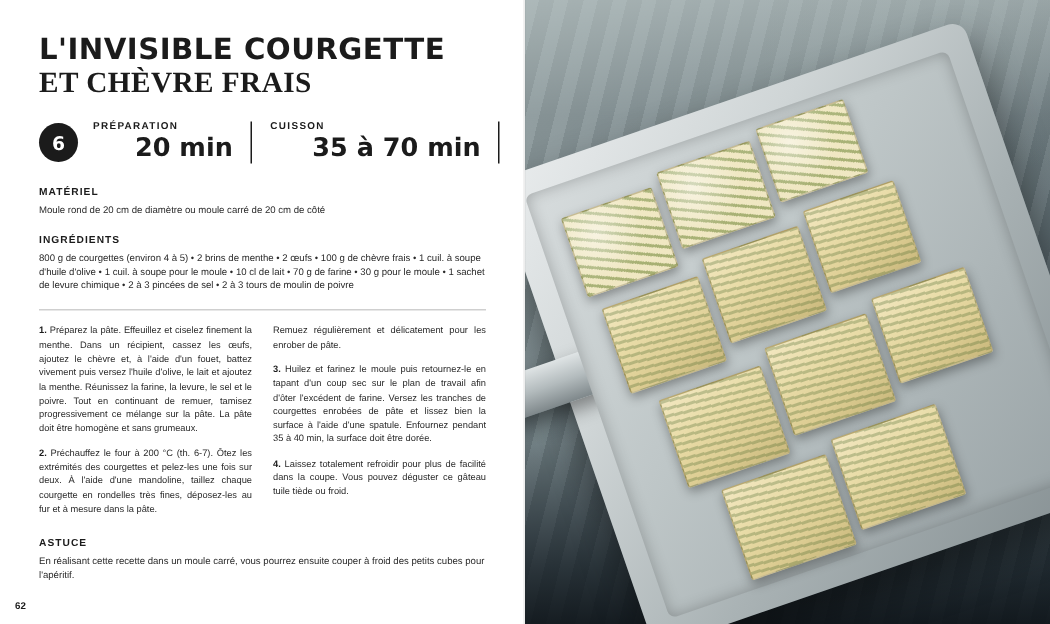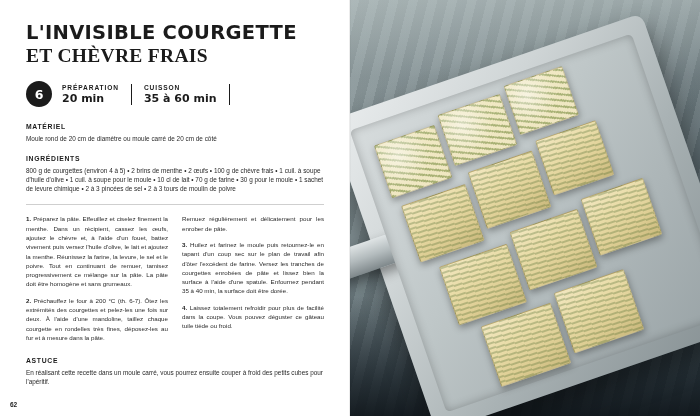--- a/index.html
+++ b/index.html
@@ -73,23 +73,24 @@
     font-size: 6.6px;
     letter-spacing: 0.9px;
     font-weight: bold;
     text-transform: uppercase;
     color: #1b1b1b;
     margin-bottom: 1px;
   }
   .tvalue {
     font-family: "DejaVu Sans", sans-serif;
     font-weight: bold;
-    font-size: 11px;
+    font-size: 17px;
     color: #1b1b1b;
     white-space: nowrap;
+    margin-left: 28px;
   }
 
   .sec-head {
     font-size: 6.8px;
     font-weight: bold;
     letter-spacing: 0.7px;
     text-transform: uppercase;
     color: #1b1b1b;
     margin: 0 0 4px 0;
   }
@@ -256,21 +257,21 @@
     </h1>
 
     <div class="timing">
       <div class="serves">6</div>
       <div class="tblock">
         <div class="tlabel">PRÉPARATION</div>
         <div class="tvalue">20 min</div>
       </div>
       <div class="tblock">
         <div class="tlabel">CUISSON</div>
-        <div class="tvalue">35 à 60 min</div>
+        <div class="tvalue">35 à 70 min</div>
       </div>
     </div>
 
     <div class="sec-head">MATÉRIEL</div>
     <div class="sec-body">Moule rond de 20 cm de diamètre ou moule carré de 20 cm de côté</div>
 
     <div class="sec-head">INGRÉDIENTS</div>
     <div class="sec-body">800 g de courgettes (environ 4 à 5) • 2 brins de menthe • 2 œufs • 100 g de chèvre frais • 1 cuil. à soupe d'huile d'olive • 1 cuil. à soupe pour le moule • 10 cl de lait • 70 g de farine • 30 g pour le moule • 1 sachet de levure chimique • 2 à 3 pincées de sel • 2 à 3 tours de moulin de poivre</div>
 
     <div class="rule"></div>

